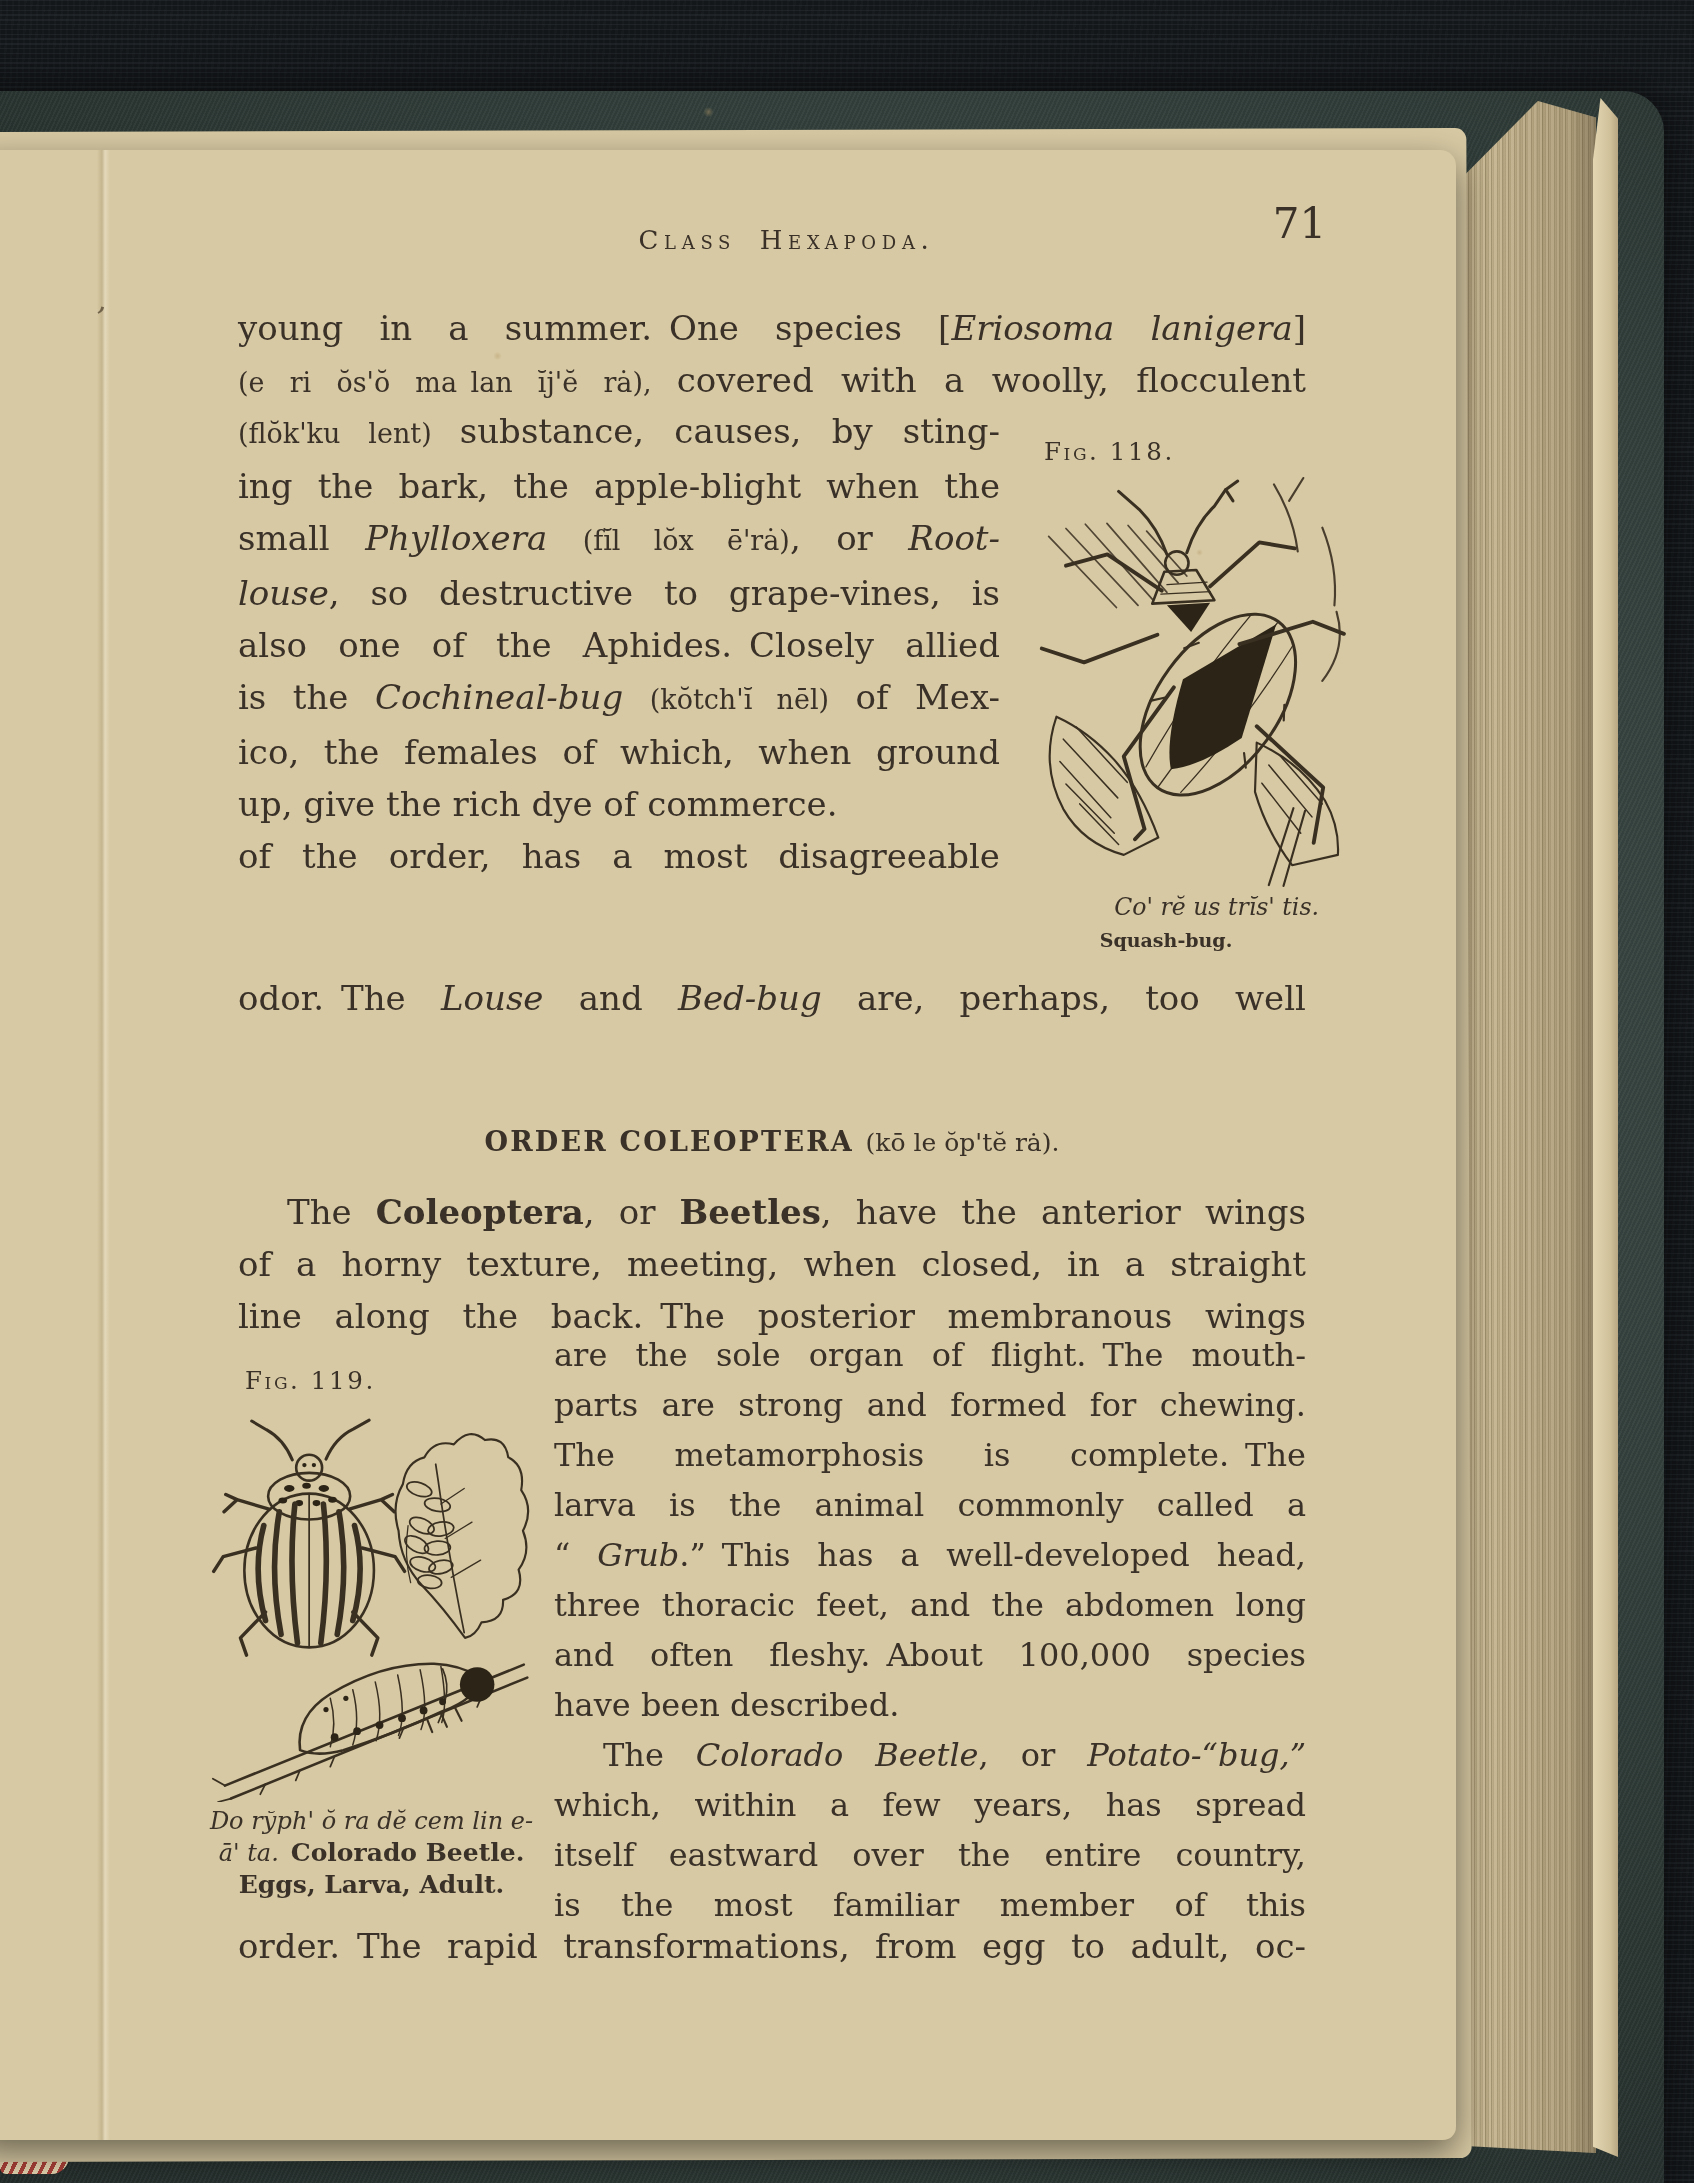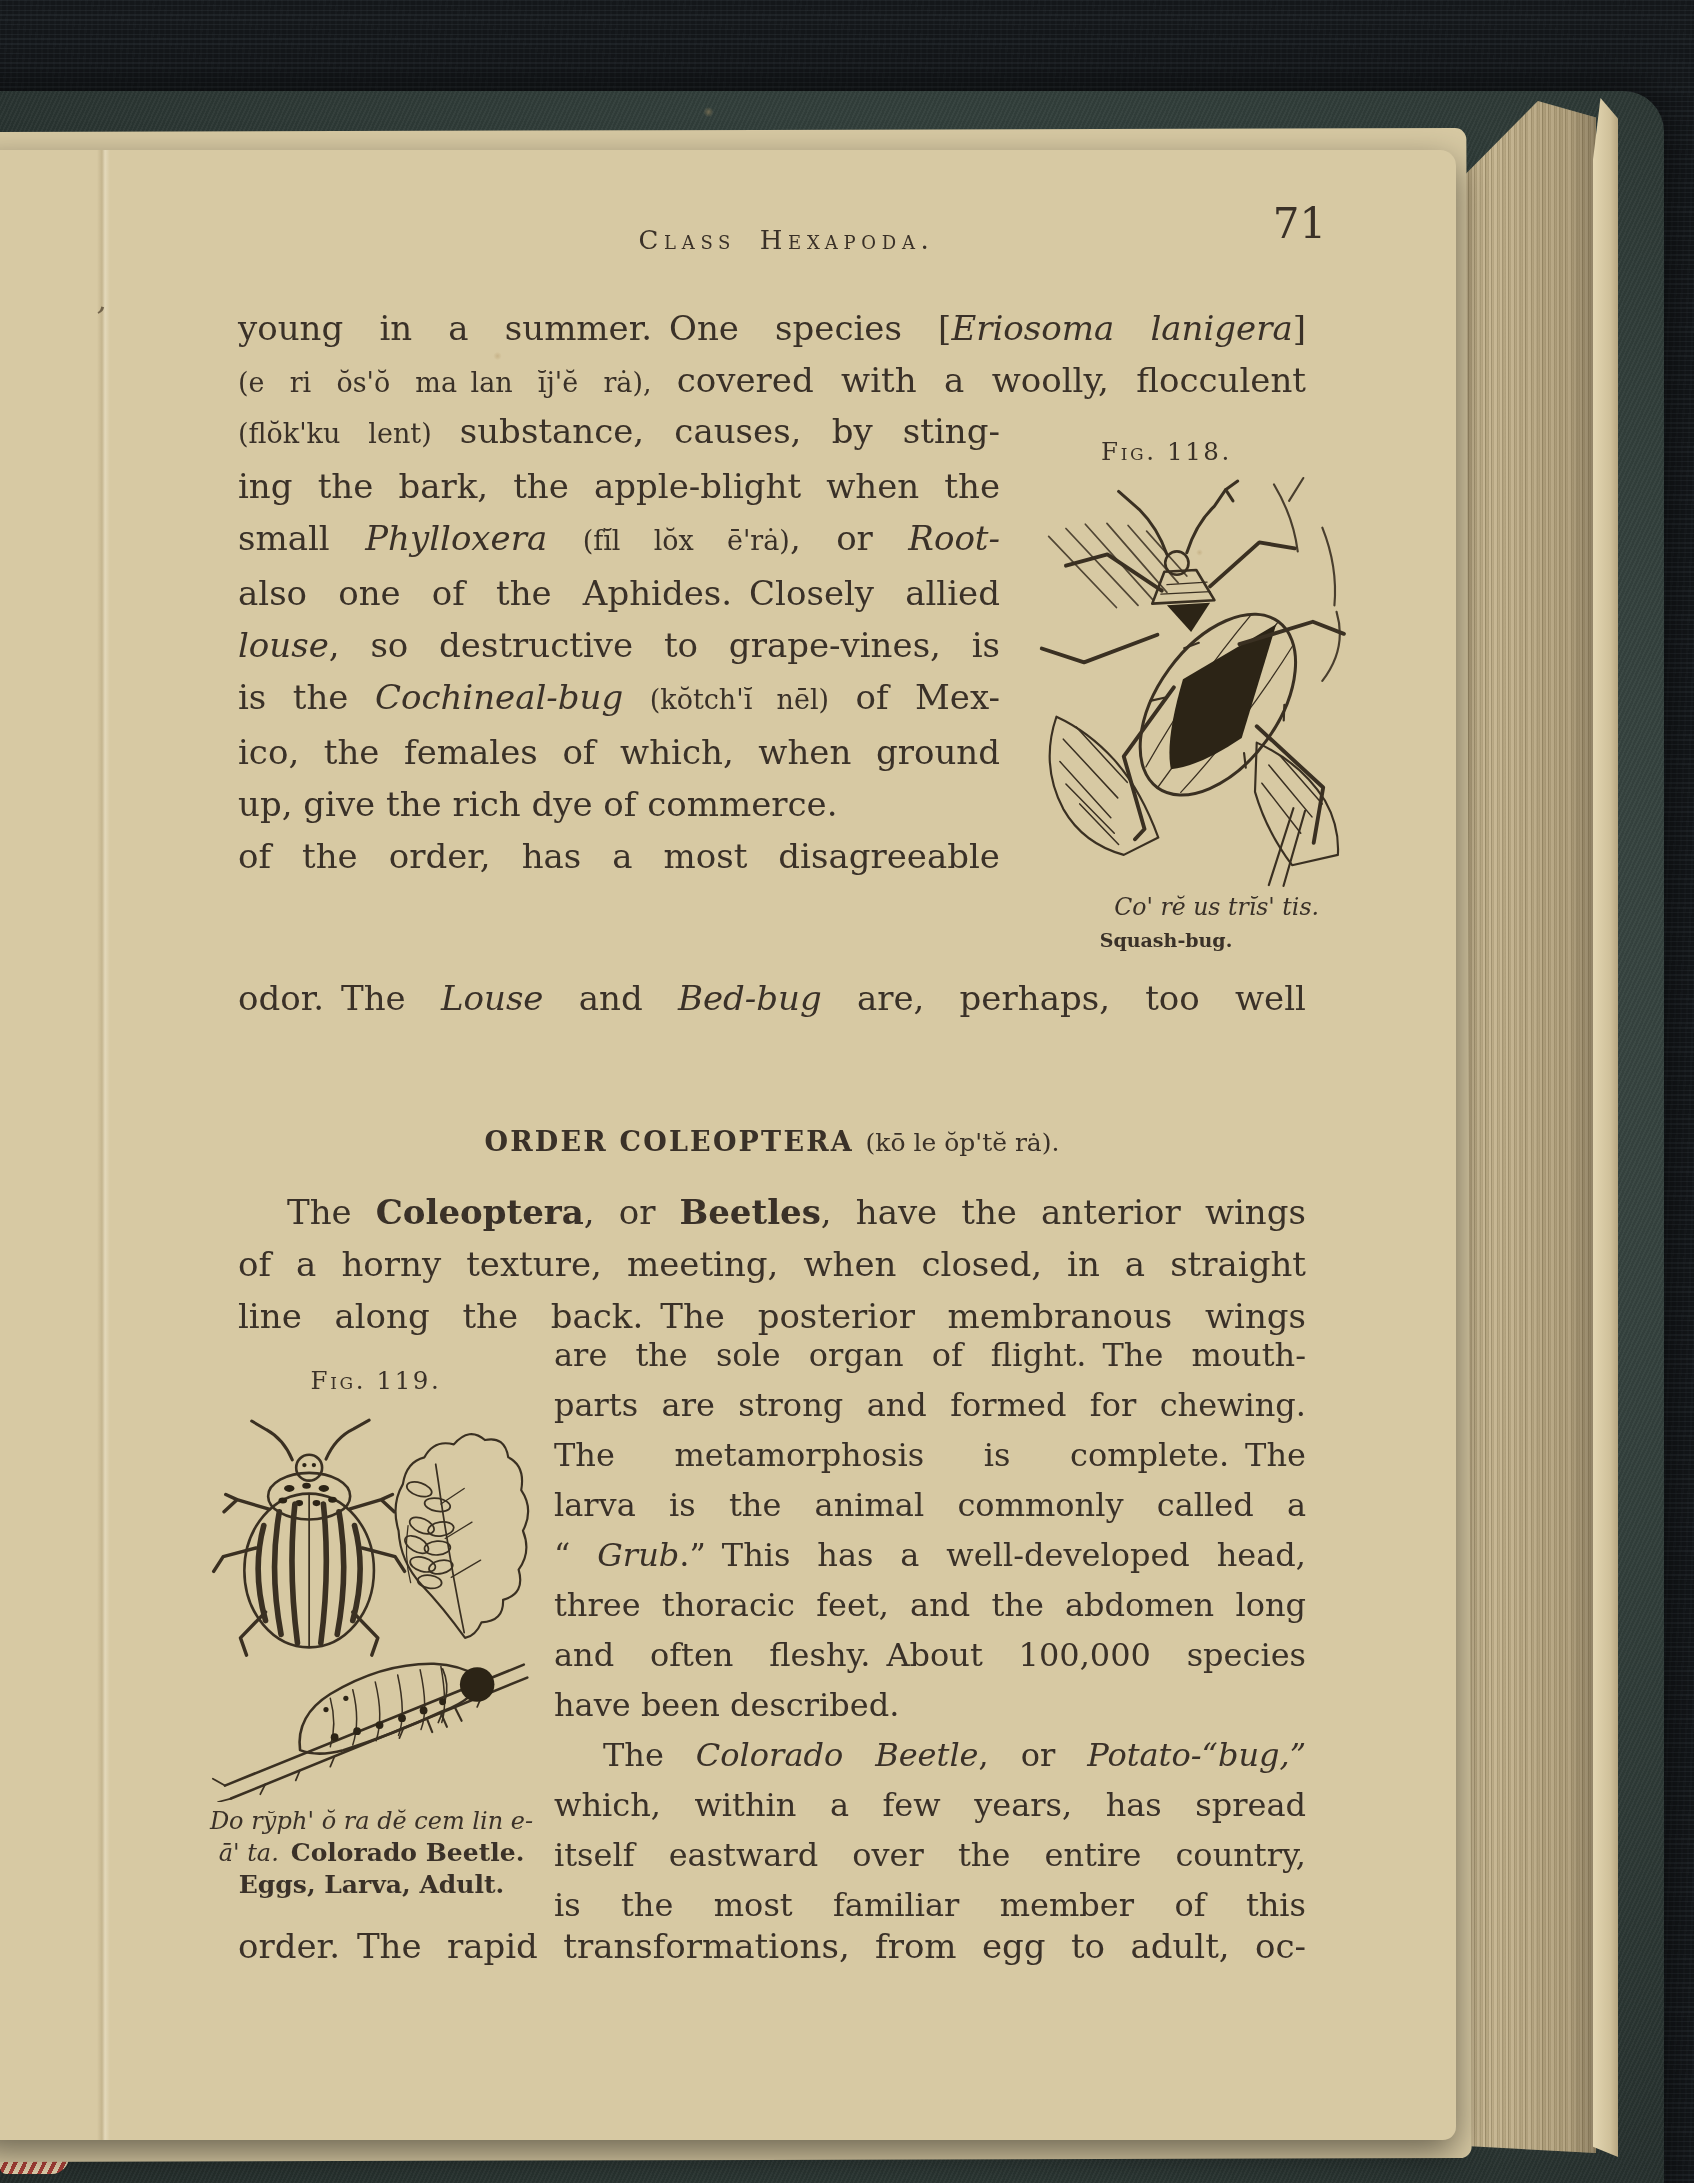--- a/index.html
+++ b/index.html
@@ -56,21 +56,21 @@
   #b1{left:238px;top:302px;width:1068px;line-height:52px;}
   #b2{left:238px;top:405px;width:762px;line-height:52px;}
   #b3{left:238px;top:972px;width:1068px;line-height:52px;}
   .section-heading{position:absolute;left:238px;top:1123px;width:1068px;text-align:center;line-height:38px;}
   .h-b{font-weight:bold;font-size:27px;letter-spacing:2.2px;}
   .h-p{font-size:25px;text-align:right;}
   #b4{left:238px;top:1186px;width:1068px;line-height:52px;}
   #b5{left:554px;top:1330px;width:752px;line-height:50px;font-size:32px;}
   #b6{left:238px;top:1920px;width:1068px;line-height:52px;}
   
-  .fig-label{position:absolute;text-align:center;font-variant:small-caps;font-size:24.5px;letter-spacing:2.6px;}
+  .fig-label{position:absolute;text-align:left;font-variant:small-caps;font-size:24.5px;letter-spacing:2.6px;}
   #fig118-label{left:1044px;top:437px;width:245px;}
   #fig119-label{left:245px;top:1366px;width:262px;}
   .fig-art{position:absolute;}
   #fig118-art{left:1015px;top:462px;width:341px;height:427px;}
   #fig119-art{left:199px;top:1396px;width:349px;height:406px;}
   #fig118-cap1{position:absolute;left:1013px;top:893px;width:306px;text-align:right;
     font-style:italic;font-size:23.6px;line-height:29px;}
   #fig118-cap2{position:absolute;left:1013px;top:925px;width:306px;text-align:center;
     font-weight:bold;font-size:19px;line-height:31px;}
   .caption-lines{position:absolute;left:188px;top:1806px;width:367px;font-size:24px;}
@@ -98,22 +98,22 @@
   <div class="page-number ink">71</div>
 
   <div id="b1" class="tb ink">
       <div class="tl j"><span class="sg-n">young in a summer. One species [</span><span class="sg-i">Eriosoma lanigera</span><span class="sg-n">]</span></div>
       <div class="tl j"><span class="sg-s">(e ri ŏs'ŏ ma lan ĭj'ĕ rȧ), </span><span class="sg-n">covered with a woolly, flocculent</span></div>
     </div>
   <div id="b2" class="tb ink">
       <div class="tl j"><span class="sg-s">(flŏk'ku lent) </span><span class="sg-n">substance, causes, by sting-</span></div>
       <div class="tl j"><span class="sg-n">ing the bark, the apple-blight when the</span></div>
       <div class="tl j"><span class="sg-n">small </span><span class="sg-i">Phylloxera </span><span class="sg-s">(fĭl lŏx ē'rȧ)</span><span class="sg-n">, or </span><span class="sg-i">Root-</span></div>
+      <div class="tl j"><span class="sg-i">louse</span><span class="sg-n">, so destructive to grape-vines, is</span></div>
       <div class="tl j"><span class="sg-n">also one of the Aphides. Closely allied</span></div>
-      <div class="tl j"><span class="sg-i">louse</span><span class="sg-n">, so destructive to grape-vines, is</span></div>
       <div class="tl j"><span class="sg-n">is the </span><span class="sg-i">Cochineal-bug </span><span class="sg-s">(kŏtch'ĭ nēl)</span><span class="sg-n"> of Mex-</span></div>
       <div class="tl j"><span class="sg-n">ico, the females of which, when ground</span></div>
       <div class="tl"><span class="sg-n">up, give the rich dye of commerce.</span></div>
       <div class="tl j"><span class="sg-n">of the order, has a most disagreeable</span></div>
     </div>
   <div id="b3" class="tb ink">
       <div class="tl j"><span class="sg-n">odor. The </span><span class="sg-i">Louse</span><span class="sg-n"> and </span><span class="sg-i">Bed-bug</span><span class="sg-n"> are, perhaps, too well</span></div>
     </div>
 
   <div class="section-heading ink">

